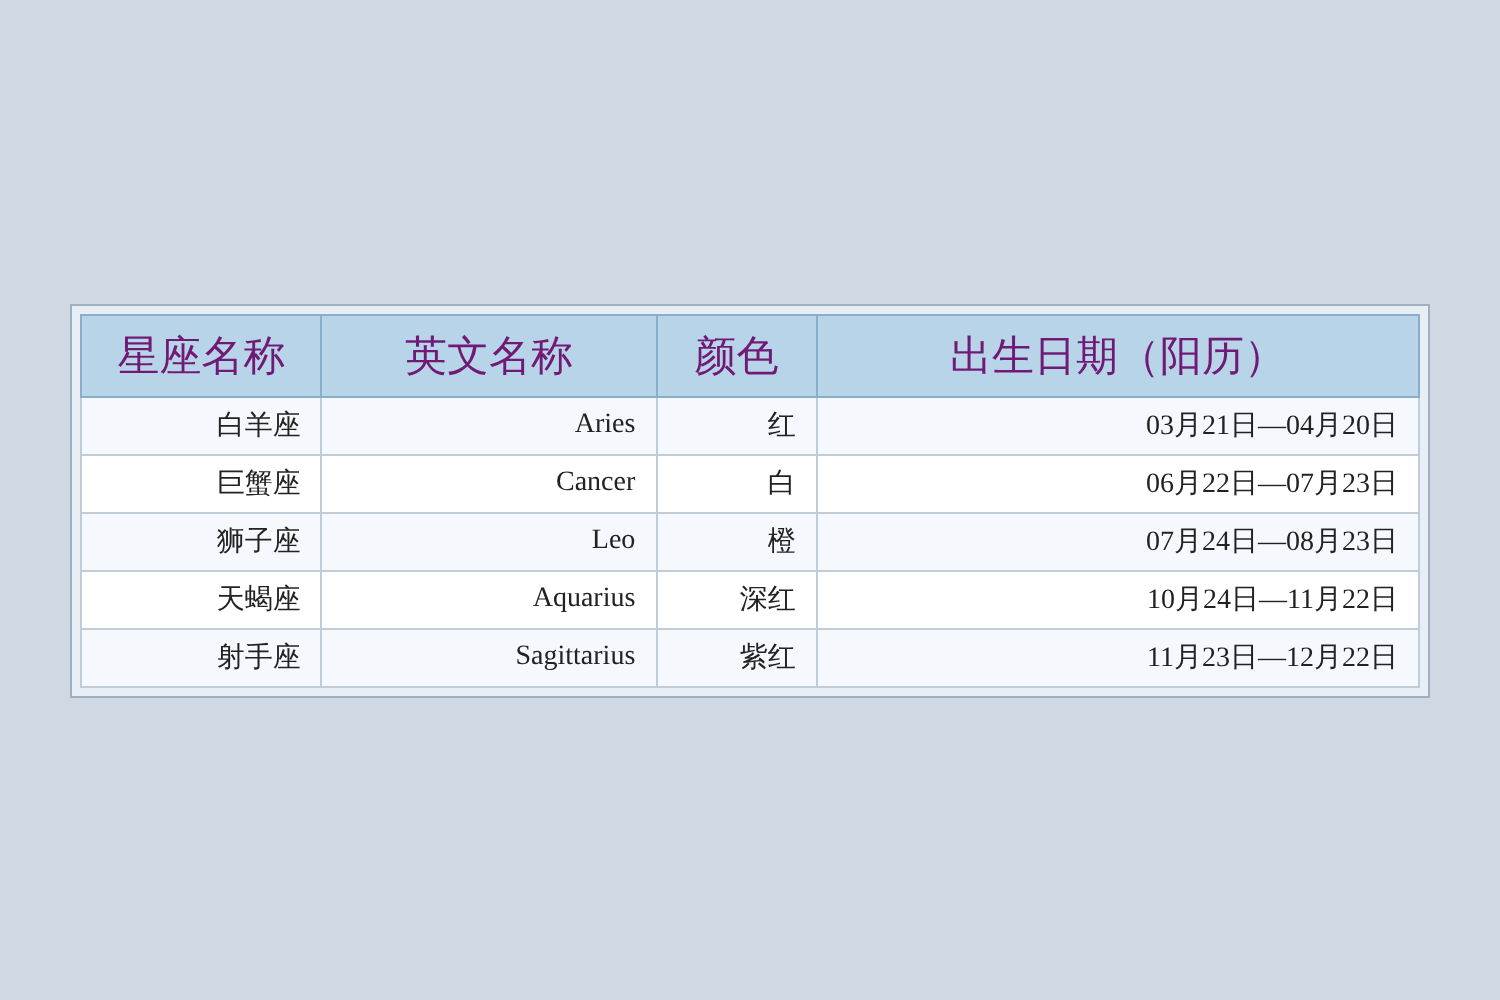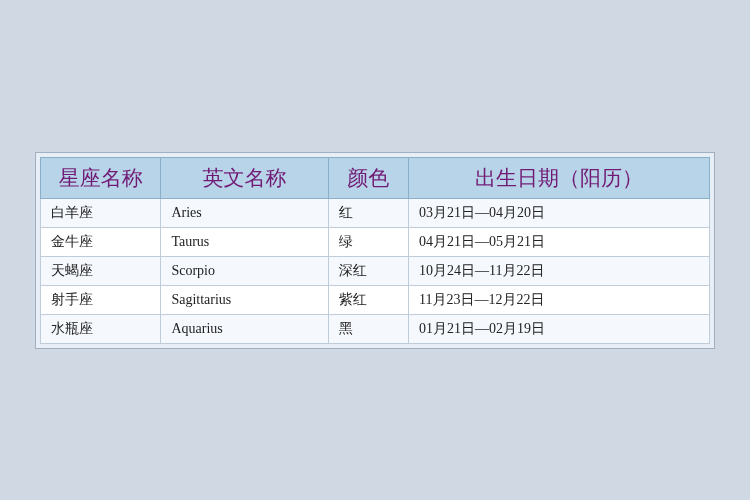--- a/index.html
+++ b/index.html
@@ -37,21 +37,21 @@
       padding: 6px 10px;
       text-align: center;
       font-size: 21px;
       font-weight: normal;
       color: #701a75;
     }
 
     tbody tr td {
       border: 1px solid #c0ccd8;
       padding: 5px 10px;
-      text-align: left;
+      text-align: right;
       font-size: 14px;
       color: #222;
     }
 
     tbody tr:nth-child(odd) {
       background-color: #f5f8fc;
     }
 
     tbody tr:nth-child(even) {
       background-color: #ffffff;
@@ -76,38 +76,38 @@
       </tr>
     </thead>
     <tbody id="table-body">
     <tr>
           <td>白羊座</td>
           <td>Aries</td>
           <td>红</td>
           <td>03月21日—04月20日</td>
         </tr>
         <tr>
-          <td>金牛座</td>
-          <td>Taurus</td>
-          <td>绿</td>
-          <td>04月21日—05月21日</td>
+          <td>巨蟹座</td>
+          <td>Cancer</td>
+          <td>白</td>
+          <td>06月22日—07月23日</td>
+        </tr>
+        <tr>
+          <td>狮子座</td>
+          <td>Leo</td>
+          <td>橙</td>
+          <td>07月24日—08月23日</td>
         </tr>
         <tr>
           <td>天蝎座</td>
-          <td>Scorpio</td>
+          <td>Aquarius</td>
           <td>深红</td>
           <td>10月24日—11月22日</td>
         </tr>
         <tr>
           <td>射手座</td>
           <td>Sagittarius</td>
           <td>紫红</td>
           <td>11月23日—12月22日</td>
         </tr>
-        <tr>
-          <td>水瓶座</td>
-          <td>Aquarius</td>
-          <td>黑</td>
-          <td>01月21日—02月19日</td>
-        </tr>
       </tbody>
   </table>
 </div>
 
 </body></html>

